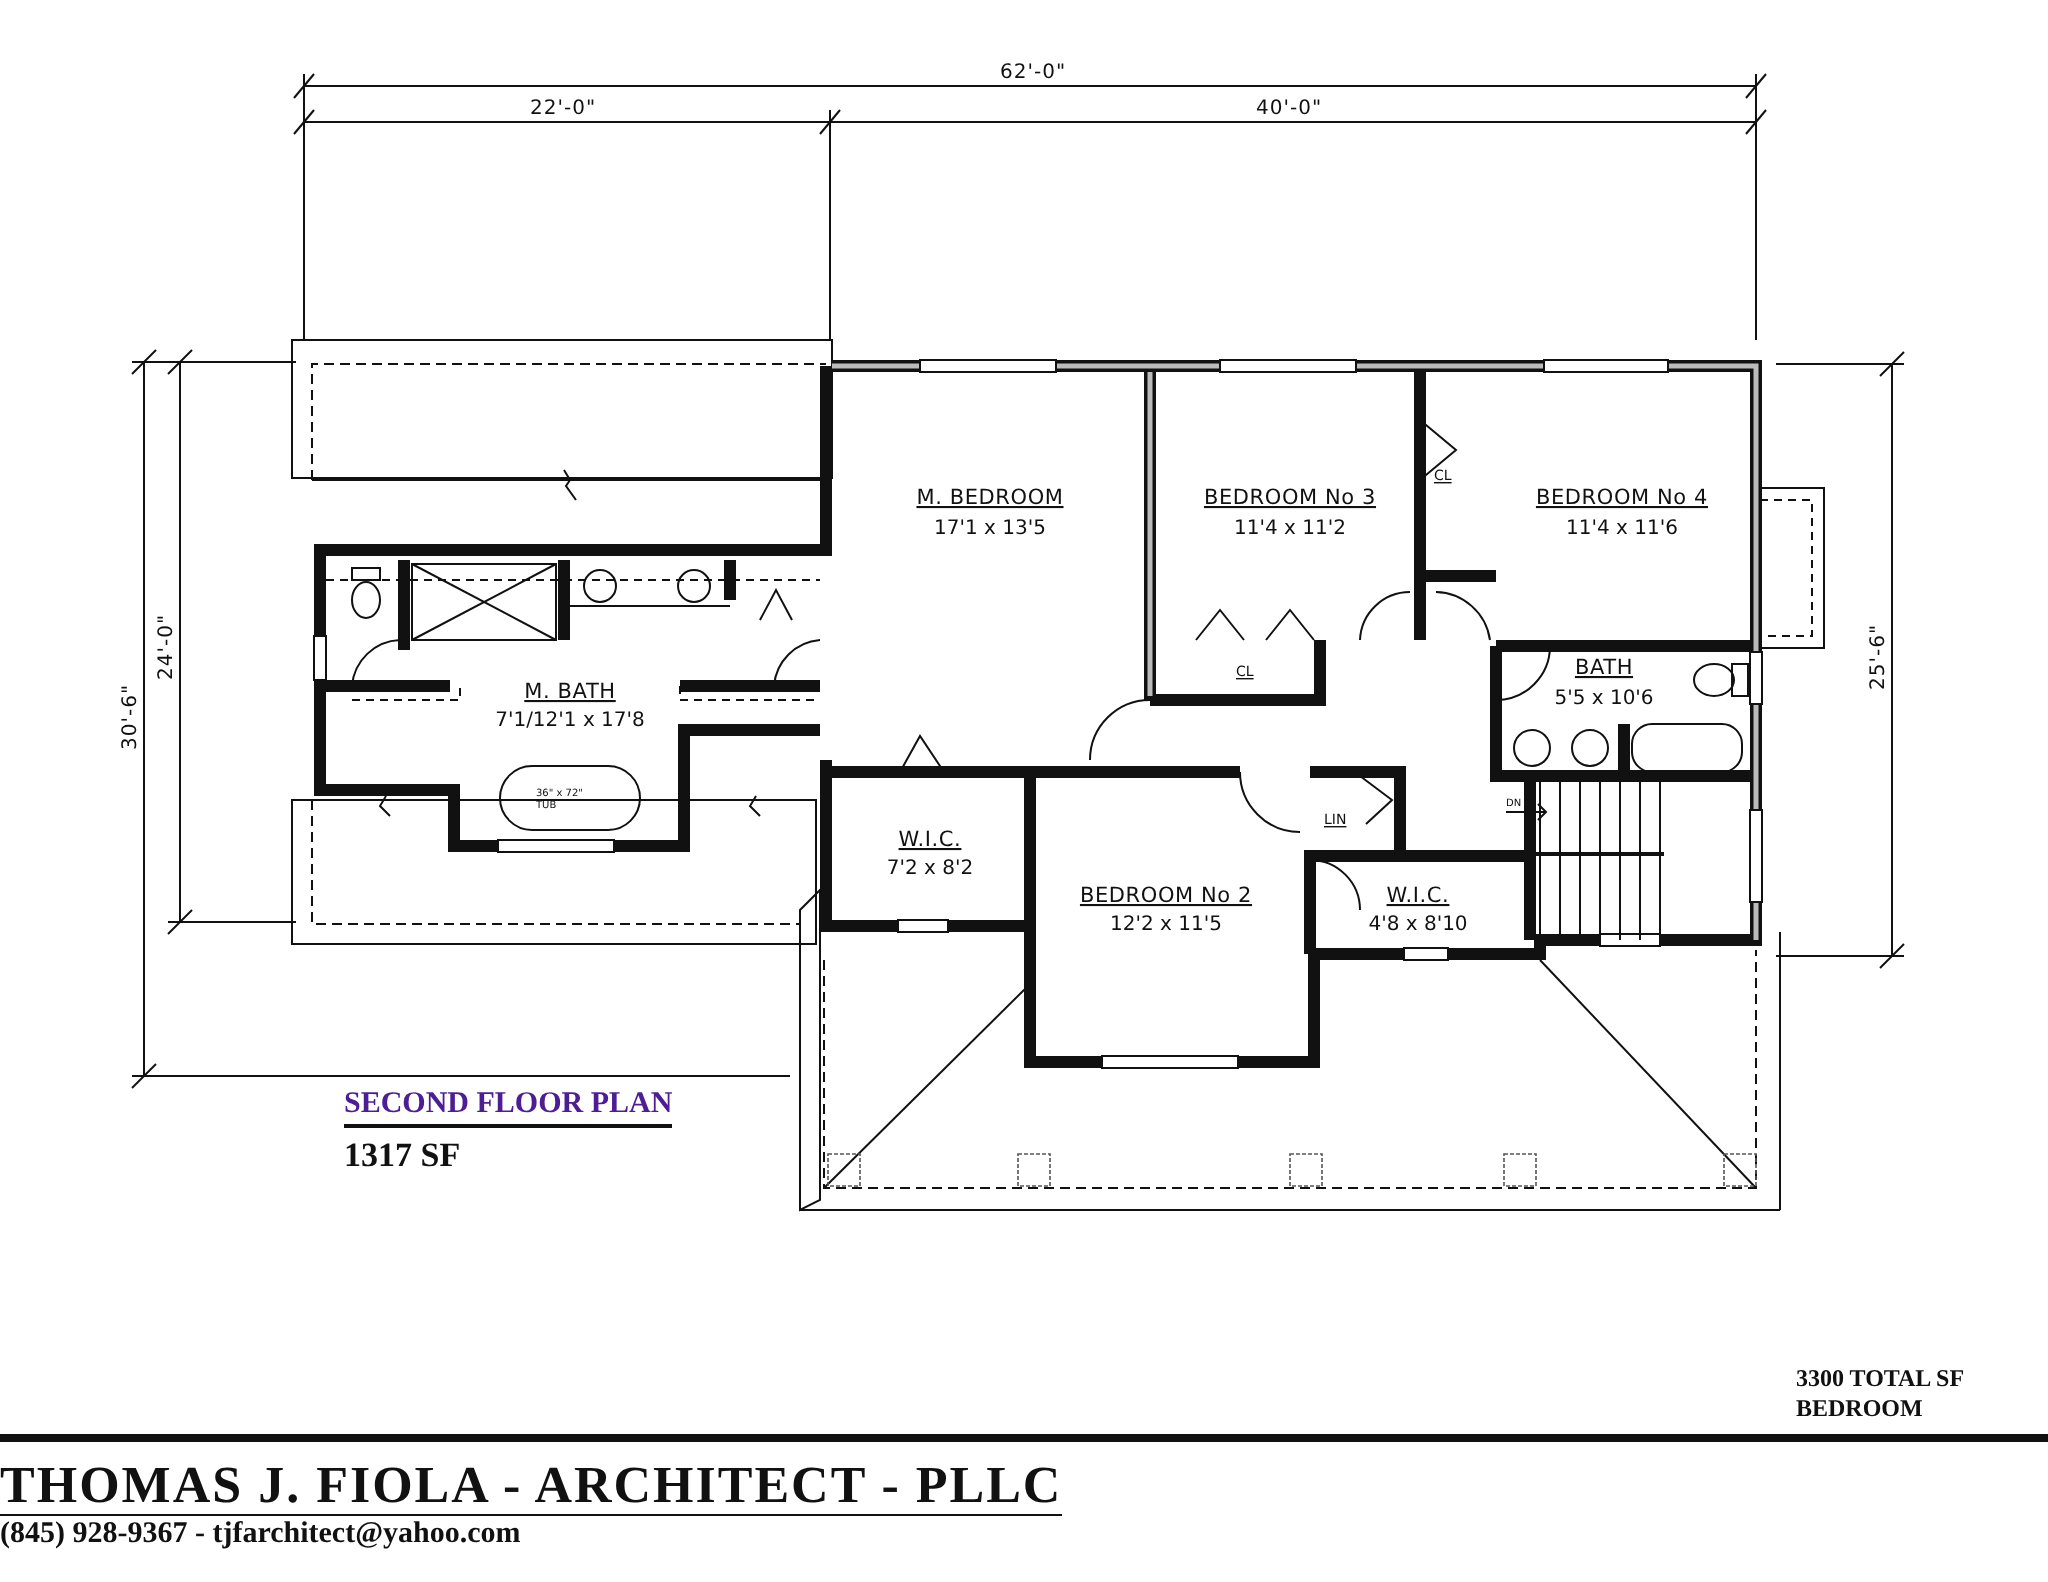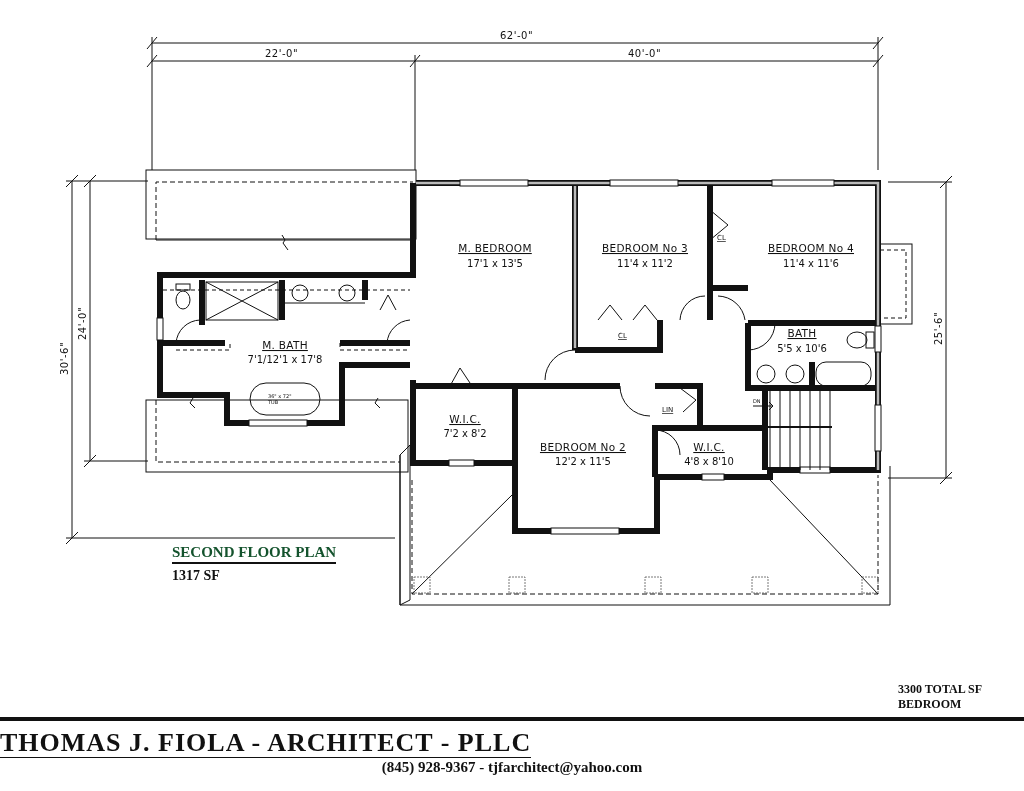--- a/index.html
+++ b/index.html
@@ -3,27 +3,27 @@
 <meta charset="utf-8">
 <style>
   html, body { margin:0; padding:0; background:#fff; }
   body { width:1024px; height:791px; position:relative; overflow:hidden; font-family:"Liberation Sans", sans-serif; }
   svg { position:absolute; left:0; top:0; }
   .dim { font-family:"DejaVu Sans", sans-serif; font-size:10px; fill:#111; letter-spacing:0.5px; }
   .room { font-family:"DejaVu Sans", sans-serif; font-size:10.5px; fill:#111; text-anchor:middle; letter-spacing:0.3px; }
   .roomsz { font-family:"DejaVu Sans", sans-serif; font-size:10px; fill:#111; text-anchor:middle; }
   .small { font-family:"DejaVu Sans", sans-serif; font-size:7px; fill:#111; }
   .tiny { font-family:"DejaVu Sans", sans-serif; font-size:5px; fill:#111; }
-  .plan-title { position:absolute; left:172px; top:544px; font-family:"Liberation Serif", serif; font-weight:bold; font-size:15px; color:#14532d; border-bottom:2px solid #111; line-height:17px; padding-bottom:1px; }
-  .plan-sf { position:absolute; left:172px; top:568px; font-family:"Liberation Serif", serif; font-weight:bold; font-size:14px; color:#111; }
+  .plan-title { position:absolute; left:172px; top:544px; font-family:"Liberation Serif", serif; font-weight:bold; font-size:15px; color:#4c1d95; border-bottom:2px solid #111; line-height:17px; padding-bottom:1px; }
+  .plan-sf { position:absolute; left:172px; top:568px; font-family:"Liberation Serif", serif; font-weight:bold; font-size:17px; color:#111; }
   .total { position:absolute; left:898px; top:682px; font-family:"Liberation Serif", serif; font-weight:bold; font-size:12px; color:#111; line-height:15px; }
   .footer-rule { position:absolute; left:0; top:717px; width:1024px; height:4px; background:#111; }
   .firm { position:absolute; left:0; width:1024px; top:728px; text-align:left; font-family:"Liberation Serif", serif; font-weight:bold; font-size:26px; letter-spacing:1px; color:#111; }
   .firm span { border-bottom:1.5px solid #111; padding-bottom:0; }
-  .contact { position:absolute; left:0; width:1024px; top:759px; text-align:center; font-family:"Liberation Serif", serif; font-weight:bold; font-size:15px; color:#111; }
+  .contact { position:absolute; left:0; width:1024px; top:759px; text-align:left; font-family:"Liberation Serif", serif; font-weight:bold; font-size:15px; color:#111; }
 </style>
 </head>
 <body>
 
 <svg width="1024" height="791" viewBox="0 0 1024 791">
 
   <g stroke="#111" stroke-width="1" fill="none">
     <line x1="152" y1="43" x2="878" y2="43"></line>
     <line x1="152" y1="61" x2="878" y2="61"></line>
     <line x1="152" y1="37" x2="152" y2="170"></line>

